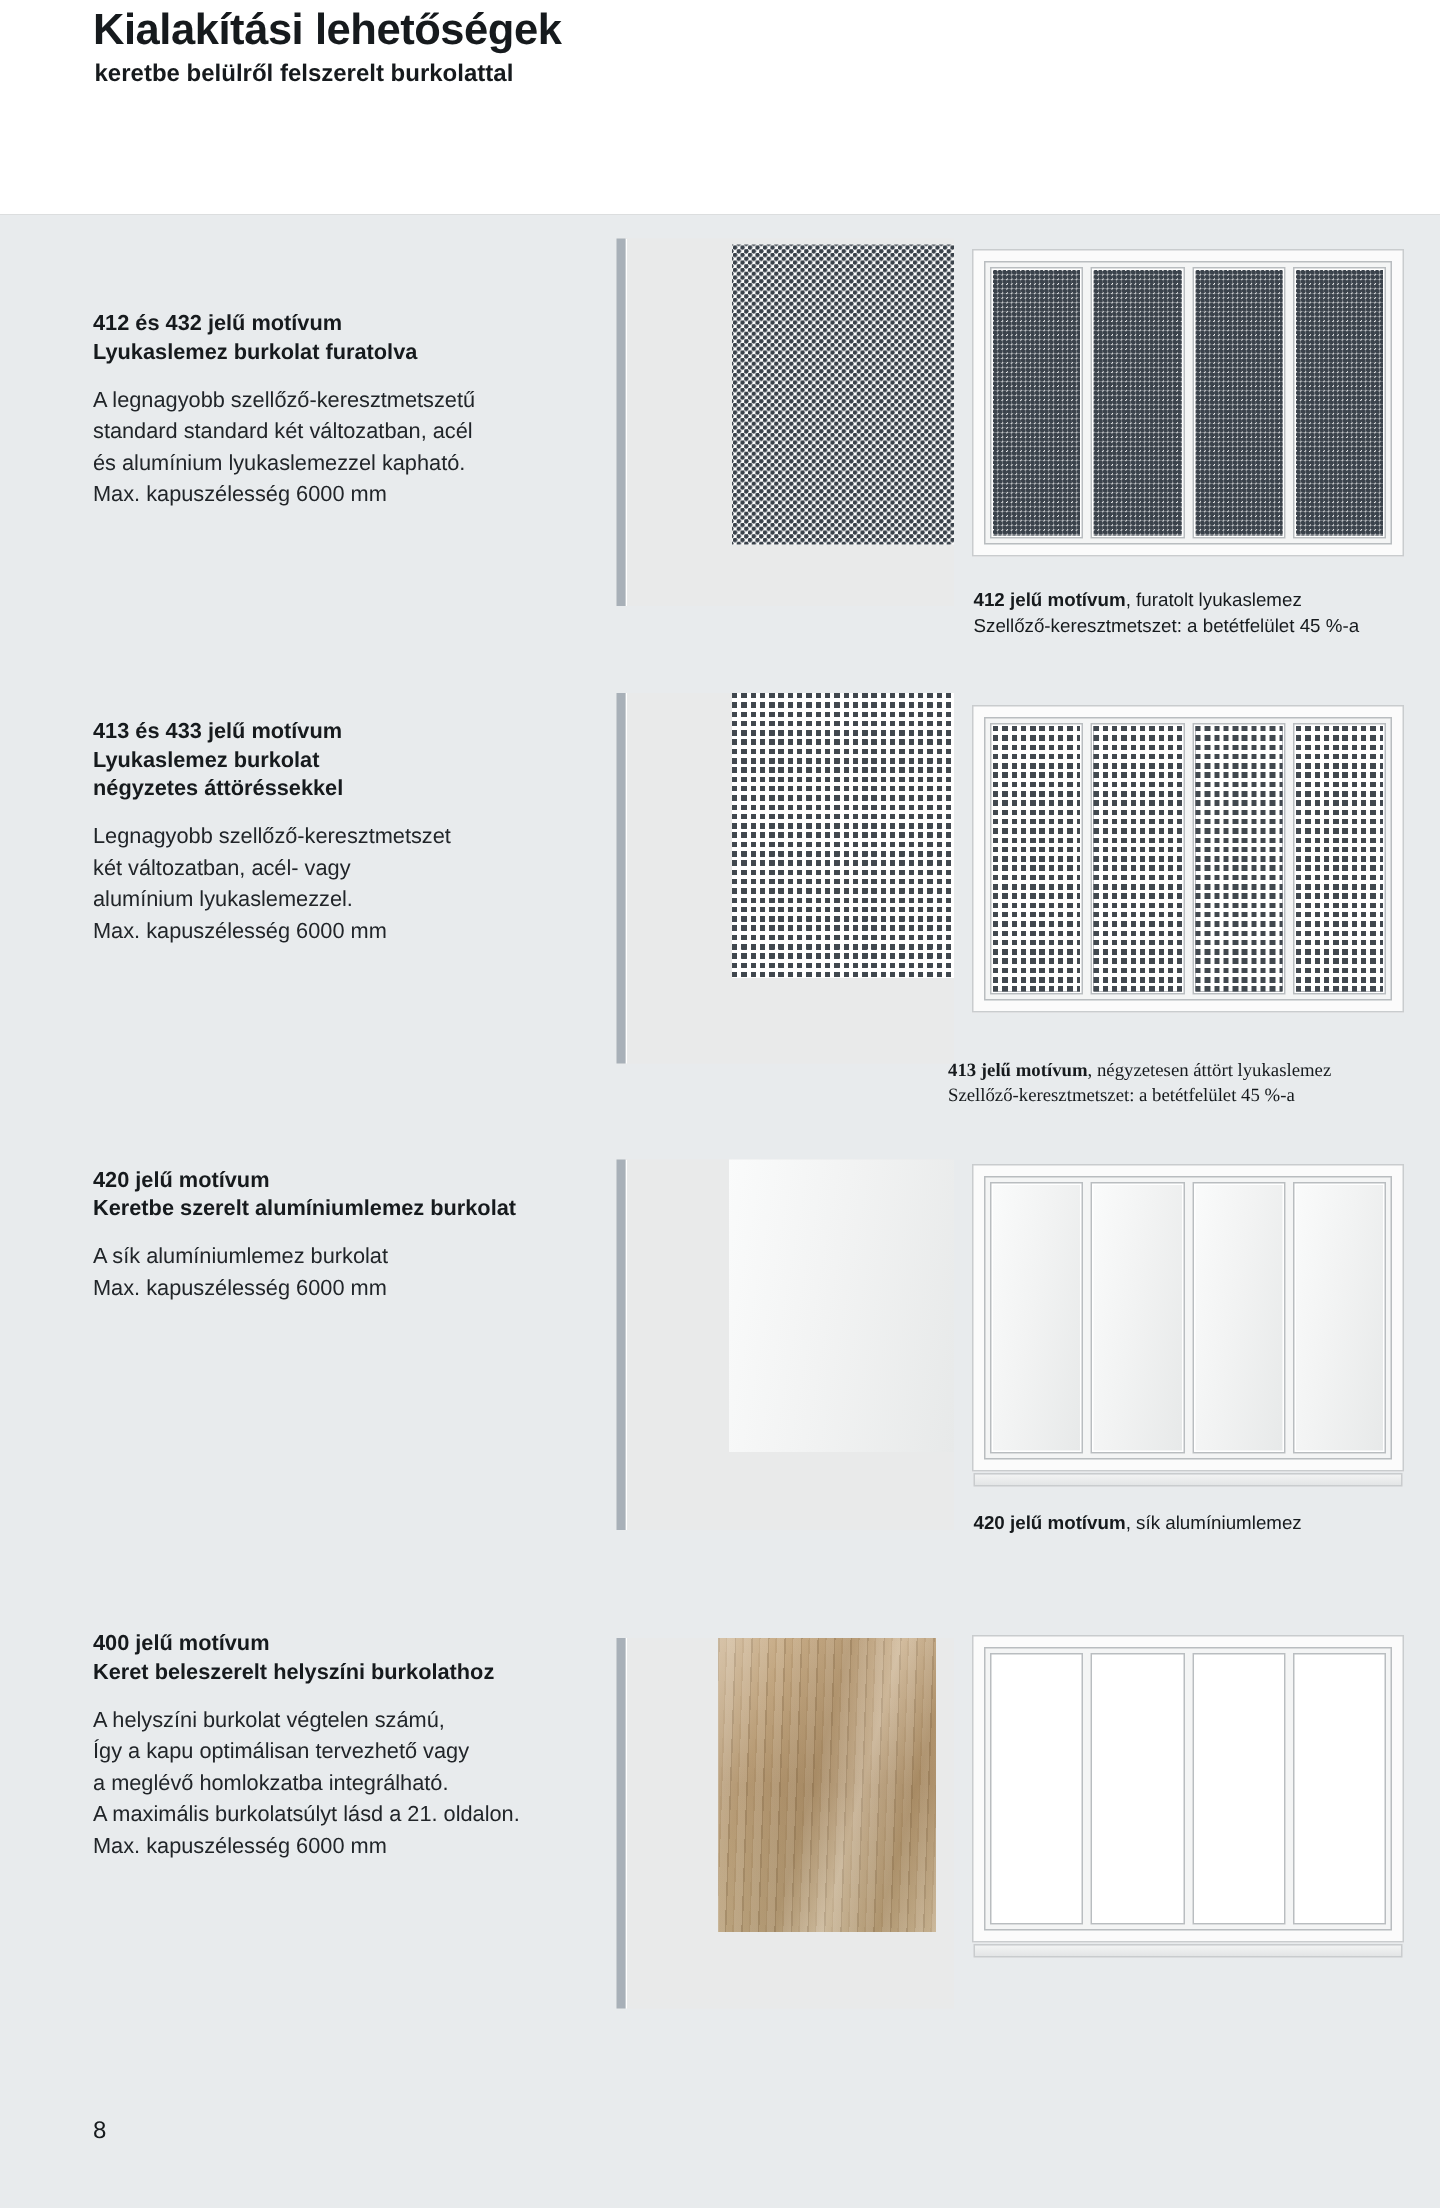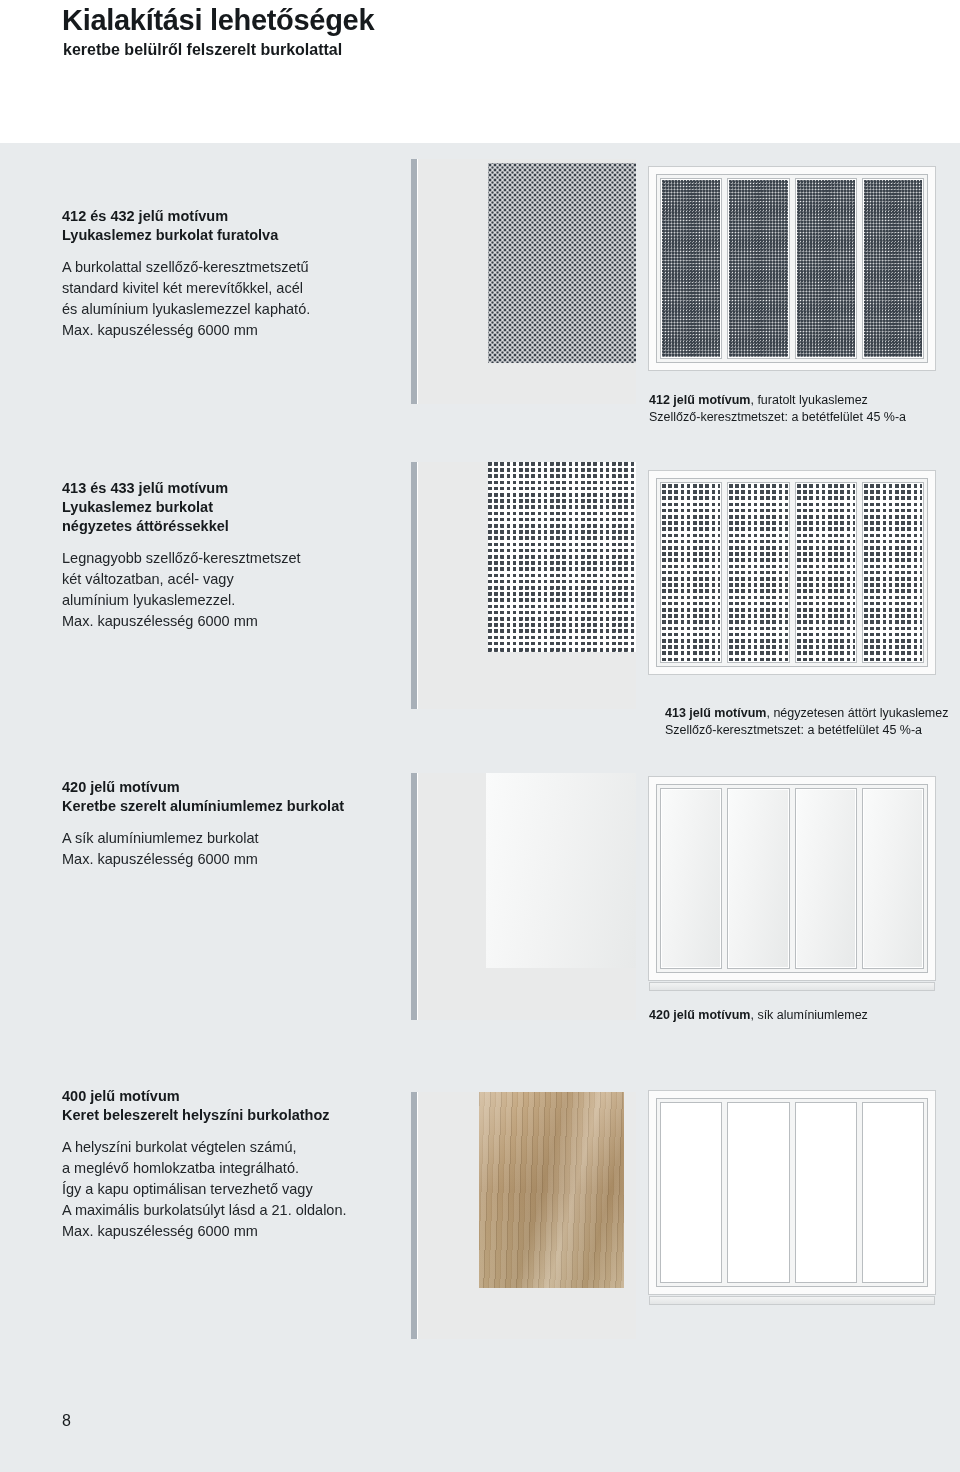--- a/index.html
+++ b/index.html
@@ -193,22 +193,22 @@
   <div class="header-white"></div>
   <div class="body-tint"></div>
 
   <div class="page-title">Kialakítási lehetőségek</div>
   <div class="page-subtitle">keretbe belülről felszerelt burkolattal</div>
 
   <div class="text-block" style="left:62px; top:163px;margin-top:44px;">
     <div class="tb-heading">412 és 432 jelű motívum</div>
     <div class="tb-heading">Lyukaslemez burkolat furatolva</div>
     <div class="tb-body">
-      <div>A burkolattal szellőző-keresztmetszetű</div>
-      <div>standard kivitel két merevítőkkel, acél</div>
+      <div>A legnagyobb szellőző-keresztmetszetű</div>
+      <div>standard standard két változatban, acél</div>
       <div>és alumínium lyukaslemezzel kapható.</div>
       <div>Max. kapuszélesség 6000 mm</div>
     </div>
   </div>
 
   <div class="detail-panel" style="left:411px; top:159px; width:225px; height:245px;">
     <div class="detail-tex tex-round" style="width:148px; top:4px; height:200px;"></div>
   </div>
 
   <div class="gate" style="left:648px; top:166px; width:288px; height:205px;">
@@ -261,21 +261,21 @@
         </div>
       <div class="gate-leaf">
           <div class="fill tex-square" style="background-size:3.2px 3.2px,3.2px 3.2px;"></div>
         </div>
       <div class="gate-leaf">
           <div class="fill tex-square" style="background-size:3.2px 3.2px,3.2px 3.2px;"></div>
         </div>
     </div>
   </div>
 
-  <div class="caption" style="left:665px; top:705px;">
+  <div class="caption" style="left:632px; top:705px;font-family:Liberation Serif, serif;">
     <div>
       <b>413 jelű motívum</b><span>, négyzetesen áttört lyukaslemez</span>
     </div>
     <div>Szellőző-keresztmetszet: a betétfelület 45 %-a</div>
   </div>
 
   <div class="text-block" style="left:62px; top:778px;">
     <div class="tb-heading">420 jelű motívum</div>
     <div class="tb-heading">Keretbe szerelt alumíniumlemez burkolat</div>
     <div class="tb-body">
@@ -310,22 +310,22 @@
     <div>
       <b>420 jelű motívum</b><span>, sík alumíniumlemez</span>
     </div>
   </div>
 
   <div class="text-block" style="left:62px; top:1087px;">
     <div class="tb-heading">400 jelű motívum</div>
     <div class="tb-heading">Keret beleszerelt helyszíni burkolathoz</div>
     <div class="tb-body">
       <div>A helyszíni burkolat végtelen számú,</div>
+      <div>Így a kapu optimálisan tervezhető vagy</div>
       <div>a meglévő homlokzatba integrálható.</div>
-      <div>Így a kapu optimálisan tervezhető vagy</div>
       <div>A maximális burkolatsúlyt lásd a 21. oldalon.</div>
       <div>Max. kapuszélesség 6000 mm</div>
     </div>
   </div>
 
   <div class="detail-panel" style="left:411px; top:1092px; width:225px; height:247px;">
     <div class="detail-tex tex-wood" style="width:145px; left:62px; right:auto; top:0px; height:196px;"></div>
   </div>
 
   <div class="gate" style="left:648px; top:1090px; width:288px; height:205px;">

